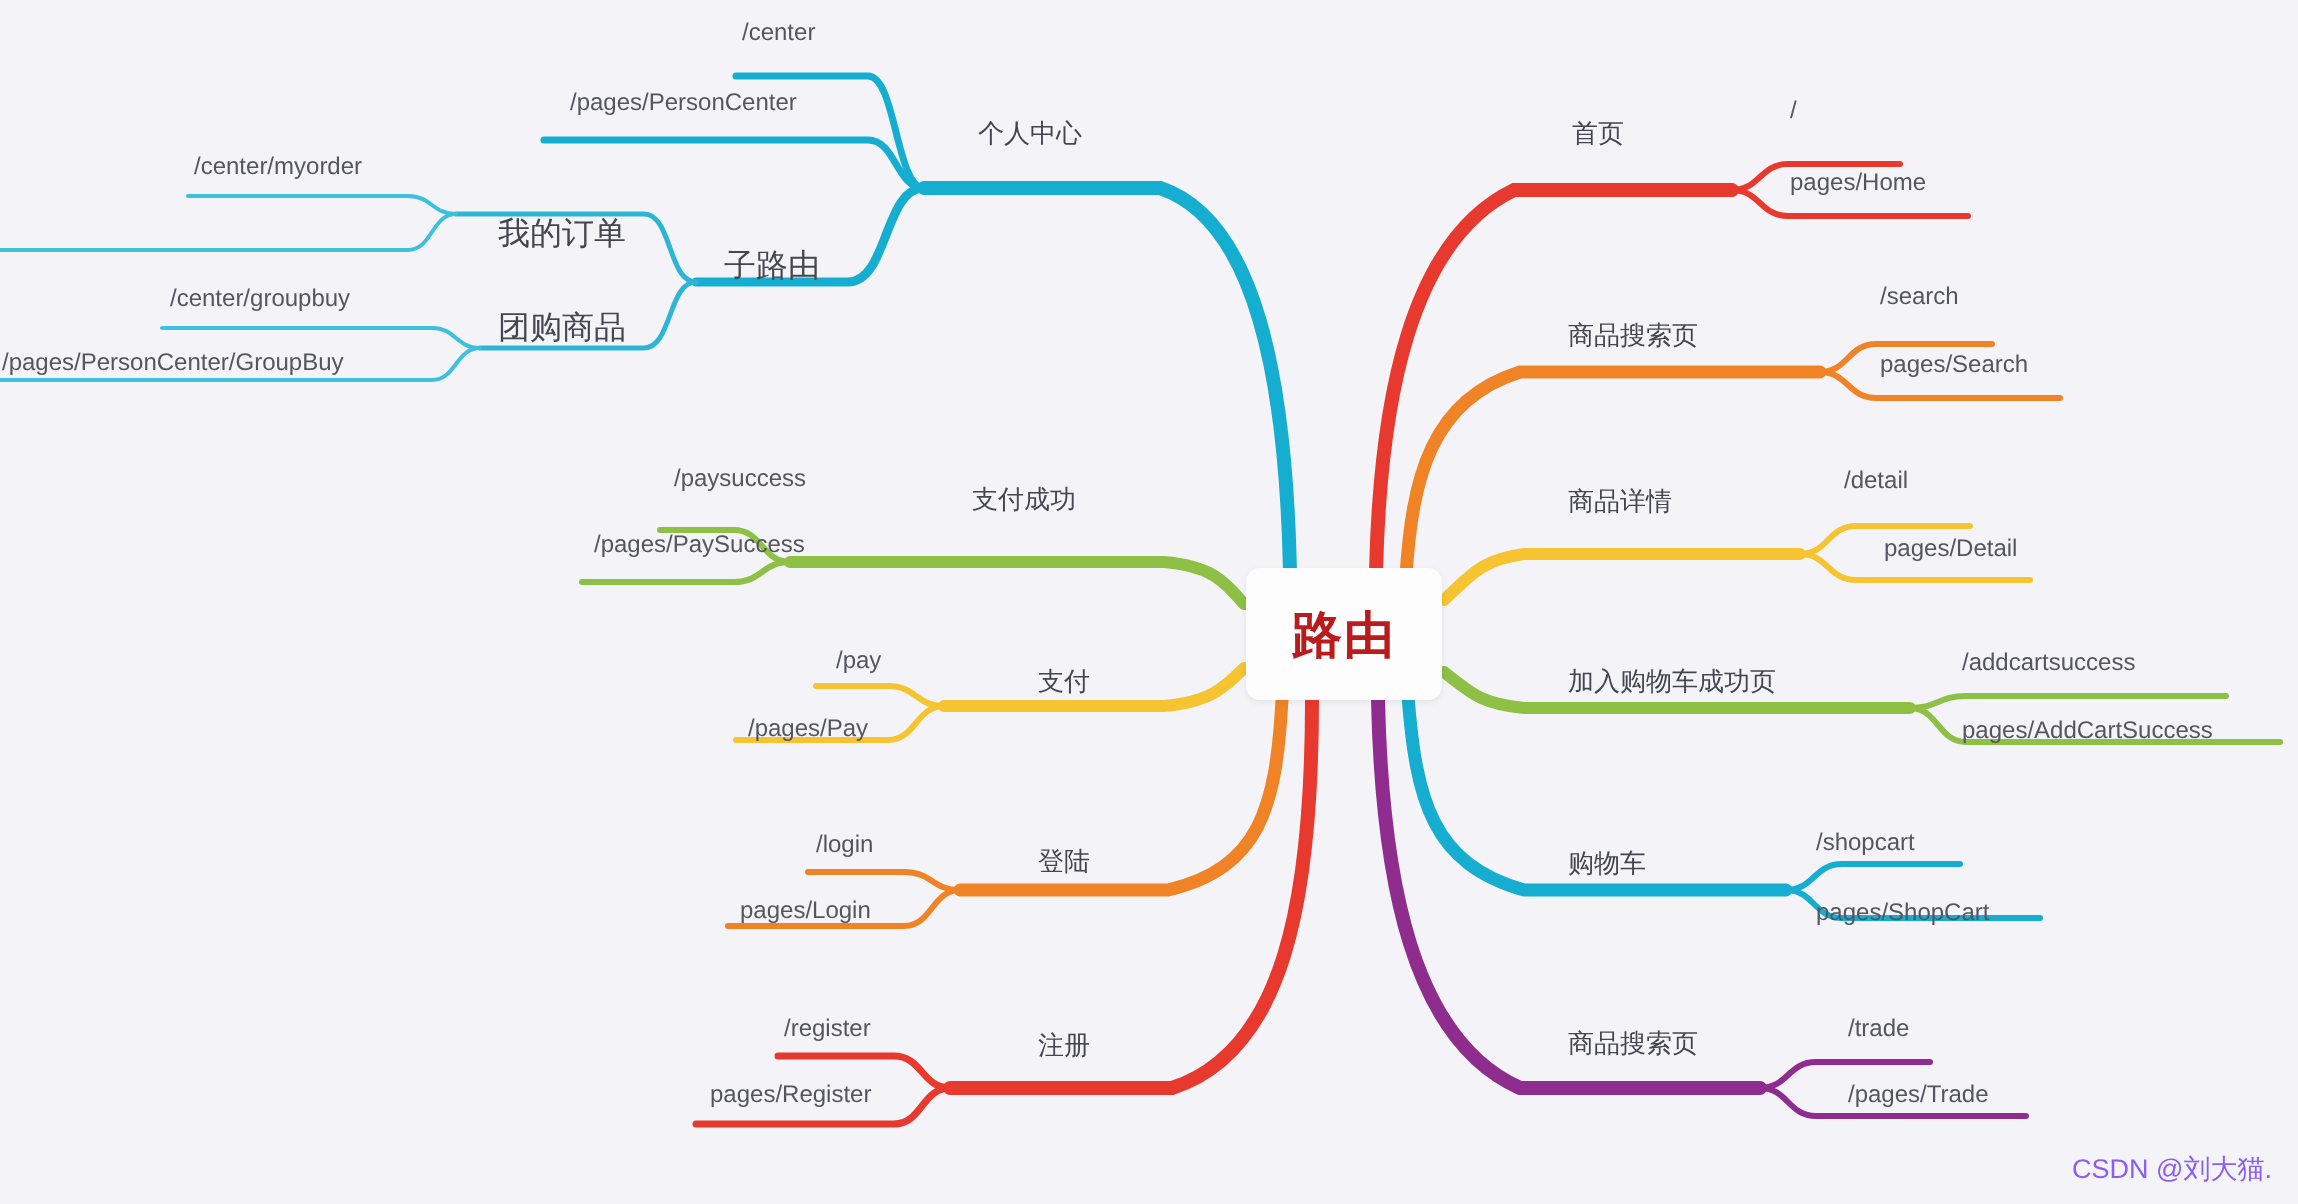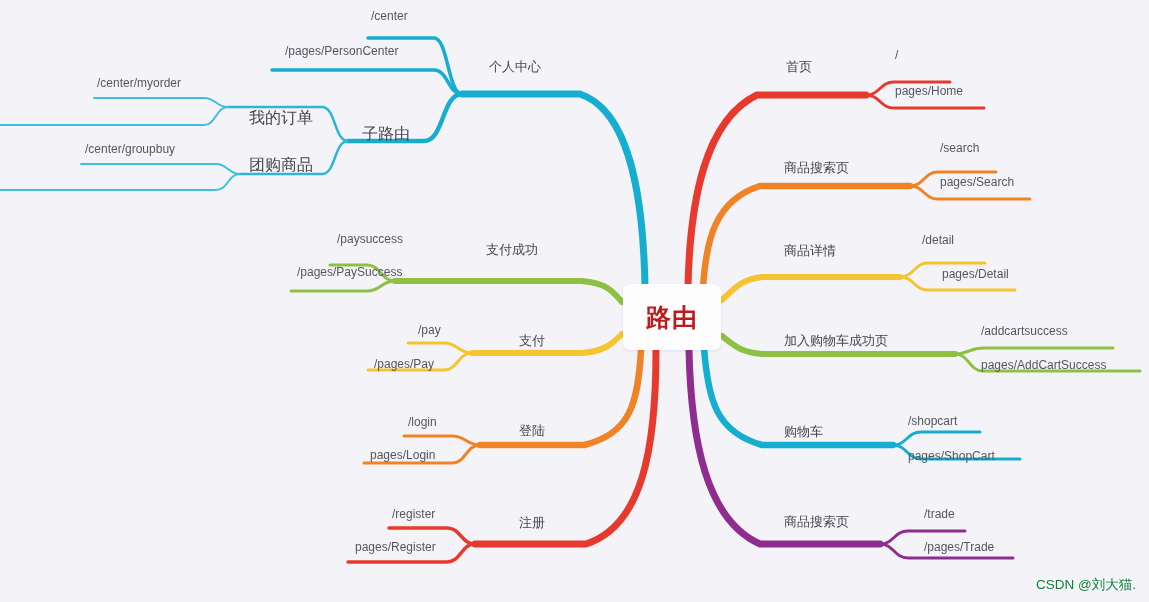--- a/index.html
+++ b/index.html
@@ -59,21 +59,21 @@
     font-weight: bold;
     color: #b91c1c;
     letter-spacing: 1px;
     font-family: "DejaVu Sans", "Liberation Sans", sans-serif;
   }
   #watermark {
     position: absolute;
     right: 13px;
     bottom: 8px;
     font-size: 13.5px;
-    color: #15803d;
+    color: #8b5cf6;
     white-space: nowrap;
     z-index: 6;
   }
 </style>
 </head>
 <body>
 
 <div id="canvas">
 
   <svg id="wires" viewBox="0 0 1149 602" xmlns="http://www.w3.org/2000/svg">
@@ -180,20 +180,21 @@
   <div class="lbl lbl-path" style="left:371px; top:10px;">/center</div>
   <div class="lbl lbl-path" style="left:285px; top:45px;">/pages/PersonCenter</div>
 
   <div class="lbl lbl-sub" style="left:362px; top:126px;">子路由</div>
 
   <div class="lbl lbl-sub" style="left:249px; top:90px;margin-top:20px;">我的订单</div>
   <div class="lbl lbl-path" style="left:97px; top:77px;">/center/myorder</div>
 
   <div class="lbl lbl-sub" style="left:249px; top:157px;">团购商品</div>
   <div class="lbl lbl-path" style="left:85px; top:143px;">/center/groupbuy</div>
+  <div class="lbl lbl-path" style="left:1px; top:175px;">/pages/PersonCenter/GroupBuy</div>
 
   <div class="lbl lbl-cn" style="left:486px; top:243px;">支付成功</div>
   <div class="lbl lbl-path" style="left:337px; top:233px;">/paysuccess</div>
   <div class="lbl lbl-path" style="left:297px; top:266px;">/pages/PaySuccess</div>
 
   <div class="lbl lbl-cn" style="left:519px; top:334px;">支付</div>
   <div class="lbl lbl-path" style="left:418px; top:324px;">/pay</div>
   <div class="lbl lbl-path" style="left:374px; top:358px;">/pages/Pay</div>
 
   <div class="lbl lbl-cn" style="left:519px; top:424px;">登陆</div>

